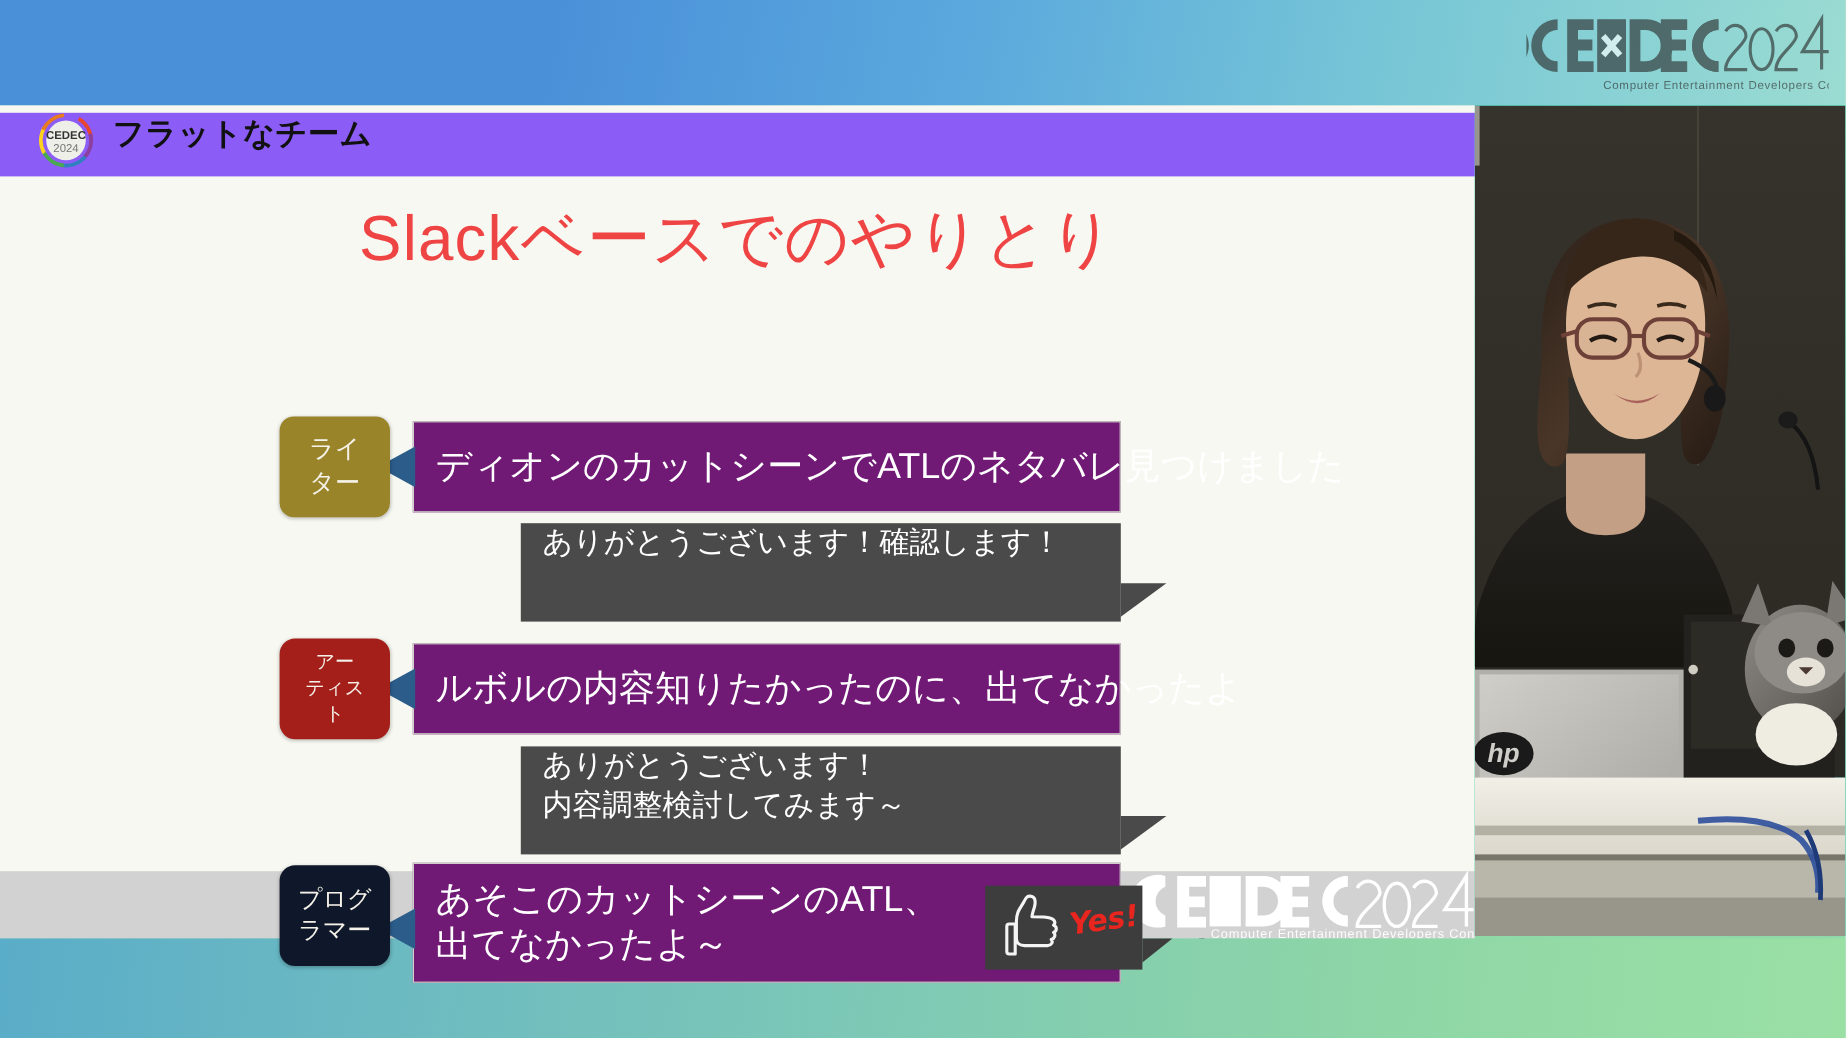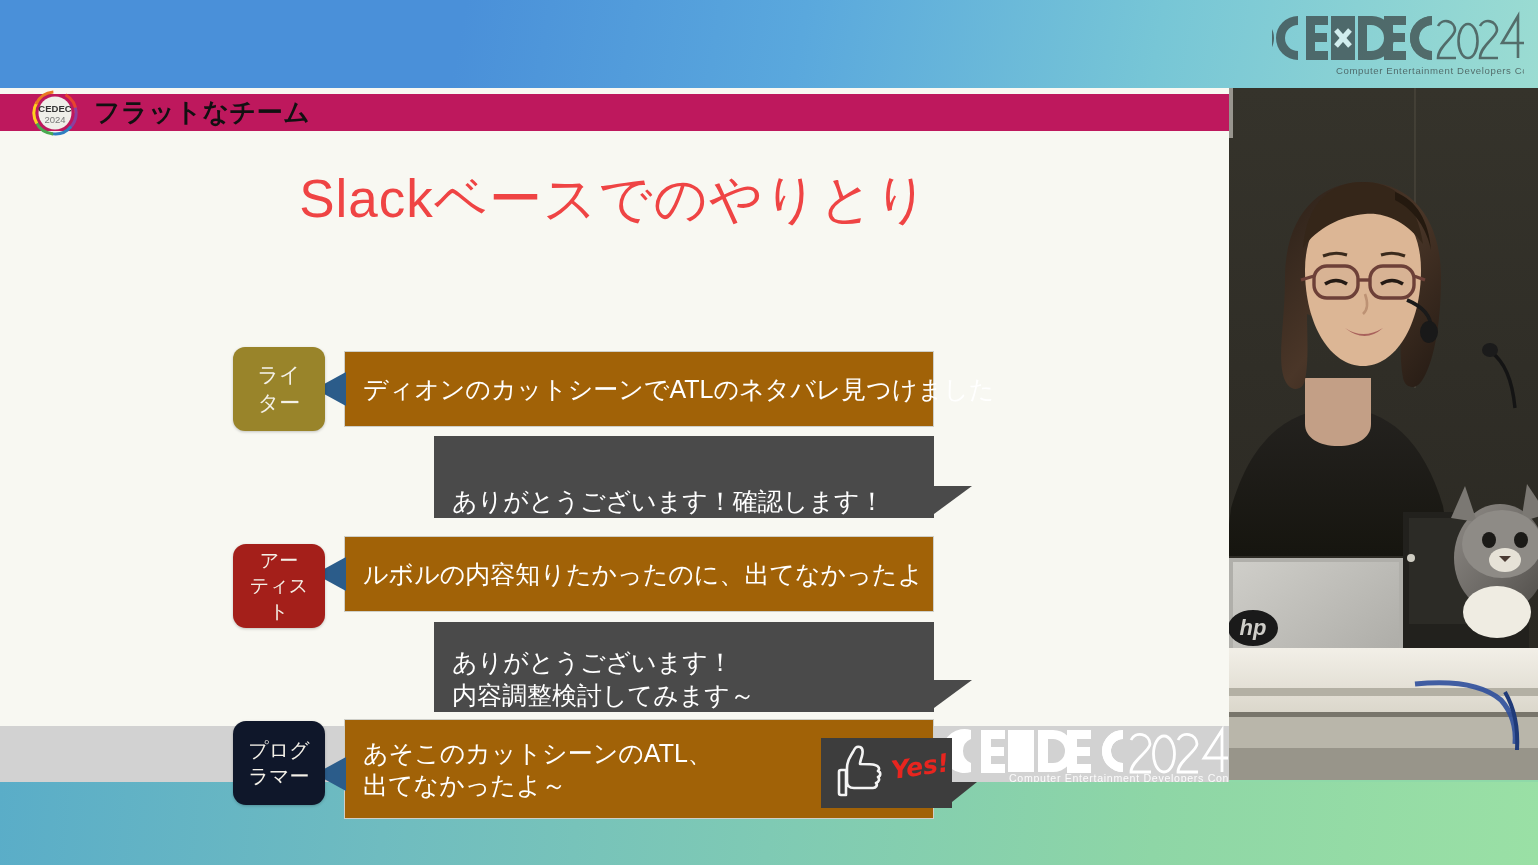--- a/index.html
+++ b/index.html
@@ -22,23 +22,23 @@
 
   
   #slide{
     position:absolute; left:0; top:88px; width:1229px; height:694px;
     background:#f8f8f2;
   }
   #slide-topline{
     position:absolute; left:0; top:0; width:1229px; height:6px; background:#f8f8f2;
   }
   #slide-header{
-    position:absolute; left:0; top:6px; width:1229px; height:37px;
-    background:#be185d;
-    display:flex; align-items:center;
+    position:absolute; left:0; top:6px; width:1229px; height:53px;
+    background:#8b5cf6;
+    display:flex; 
   }
   #header-badge{ width:46px; height:46px; margin-left:32px; flex:0 0 auto; }
   #header-title{
     margin-left:16px; font-size:26px; font-weight:bold; color:#111;
     letter-spacing:.5px;
   }
 
   #slide-title{
     position:absolute; left:0; top:76px; width:1229px;
     text-align:center;
@@ -55,43 +55,43 @@
     font-size:21px; line-height:1.32;
     display:flex; flex-direction:column;
     align-items:center; justify-content:center;
     text-align:center;
     z-index:4;
     box-shadow:0 1px 3px rgba(0,0,0,.22);
   }
 
   .bubble-in{
     position:absolute;
-    background:#a16207;
+    background:#701a75;
     border:1px solid #cfcfc8;
     color:#fff;
-    font-size:25px; line-height:1.28;
+    font-size:30px; line-height:1.28;
     padding:18px 18px;
     display:flex; flex-direction:column; justify-content:center;
     z-index:2;
   }
   .bubble-in .tail{
     position:absolute; left:-30px; top:50%; transform:translateY(-50%);
     width:0; height:0;
     border-top:17px solid transparent;
     border-bottom:17px solid transparent;
     border-right:31px solid #2b5c8a;
   }
 
   .bubble-out{
     position:absolute;
     background:#4a4a4a;
     color:#fff;
     font-size:25px; line-height:1.32;
     padding:0 18px;
-    display:flex; flex-direction:column; justify-content:flex-end;
+    display:flex; flex-direction:column; justify-content:flex-start;
     z-index:2;
   }
   .bubble-out .tail{
     position:absolute; right:-38px; bottom:4px;
     width:0; height:0;
     border-top:28px solid #4a4a4a;
     border-right:38px solid transparent;
   }
   .bubble-line{ white-space:nowrap; }
 
@@ -208,21 +208,21 @@
   </div>
   <div class="bubble-in" style="left:344px; top:263px; width:590px; height:76px;">
     <div class="tail"></div>
     <div class="bubble-line">ディオンのカットシーンでATLのネタバレ見つけました</div>
   </div>
   <div class="bubble-out" style="left:434px; top:348px; width:500px; height:82px;">
     <div class="tail"></div>
     <div class="bubble-line">ありがとうございます！確認します！</div>
   </div>
 
-  <div class="role-badge" style="left:233px; top:456px; background:#a41f1a; font-size:19px;">
+  <div class="role-badge" style="left:233px; top:444px; background:#a41f1a; font-size:16px;">
     <span>アー</span>
     <span>ティス</span>
     <span>ト</span>
   </div>
   <div class="bubble-in" style="left:344px; top:448px; width:590px; height:76px;">
     <div class="tail"></div>
     <div class="bubble-line">ルボルの内容知りたかったのに、出てなかったよ</div>
   </div>
   <div class="bubble-out" style="left:434px; top:534px; width:500px; height:90px;">
     <div class="tail"></div>

